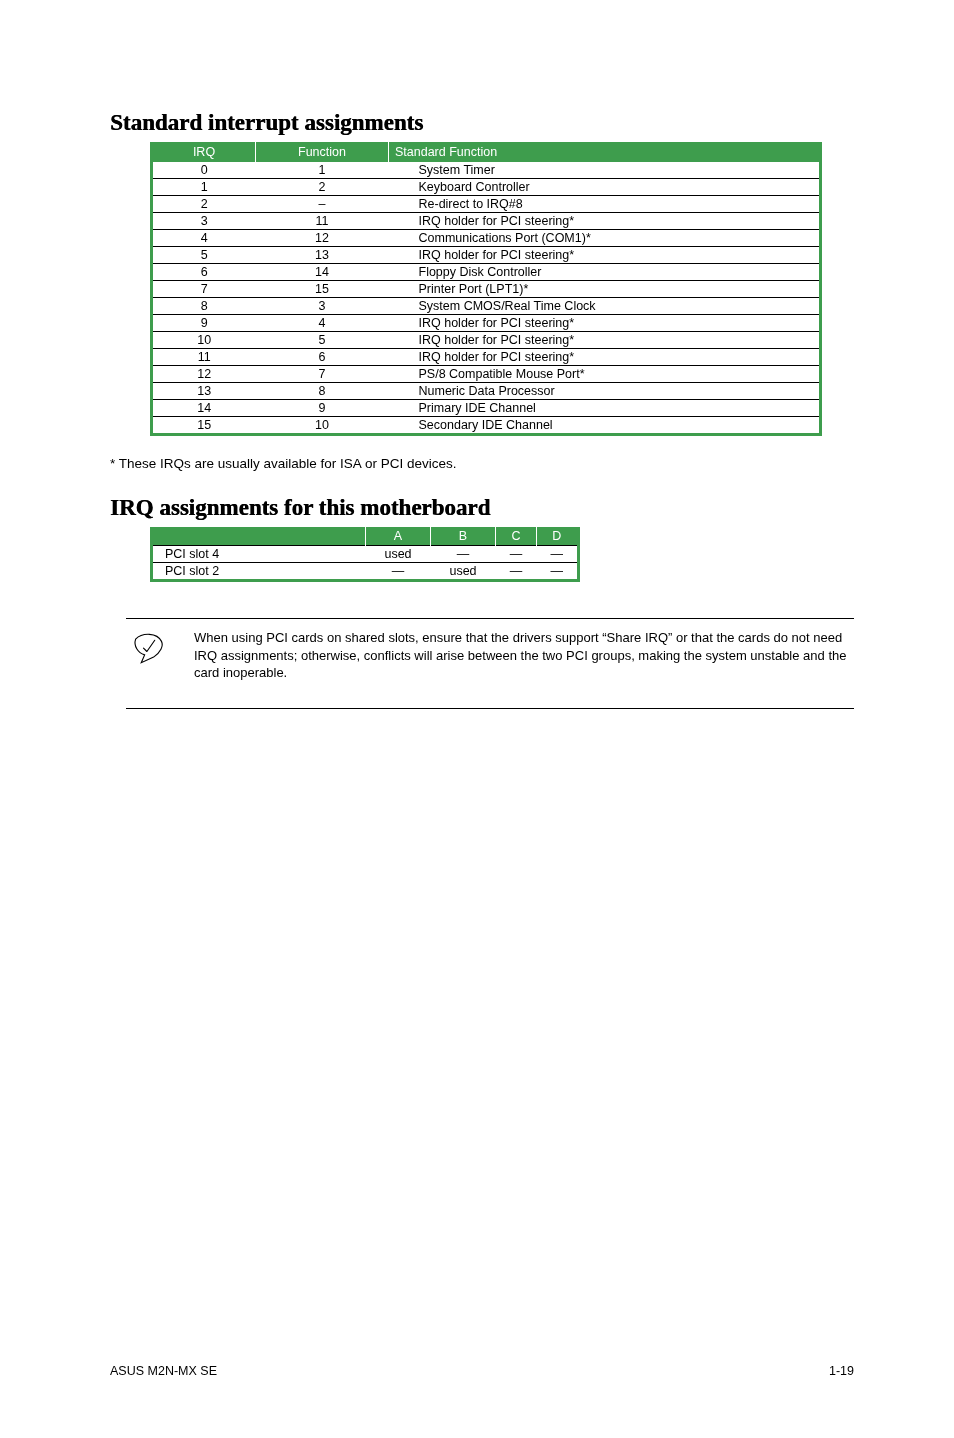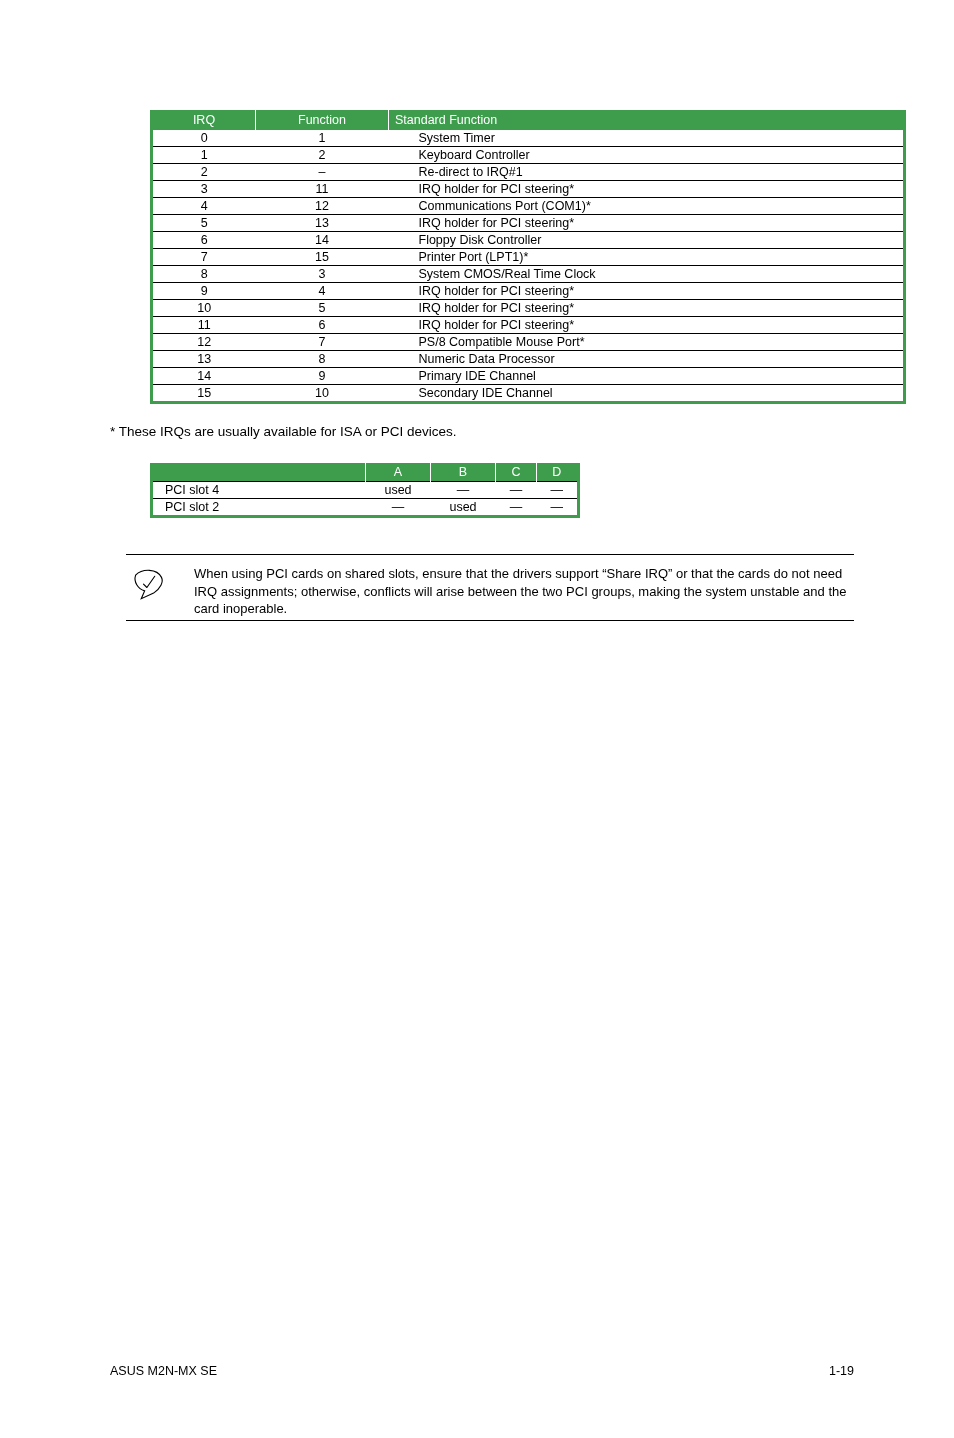--- a/index.html
+++ b/index.html
@@ -48,21 +48,21 @@
   }
   table.irq-table tr:first-child td { border-top:none; }
   table.irq-table td.num { text-align:center; }
   table.irq-table td.func{ text-align:left; padding-left:30px;margin-top:33px; }
   
   .irq-wrap {
     border-left:3px solid #3e9d4d;
     border-right:3px solid #3e9d4d;
     border-bottom:3px solid #3e9d4d;
     margin-left:40px;
-    width:756px;
+    width:672px;
     box-sizing:border-box;
   }
   .irq-wrap table.irq-table { margin:0; width:100%; }
   .footnote {
     margin:20px 0 24px 0;
     font-size:13.5px;
   }
   
   .assign-wrap{
     border-left:3px solid #3e9d4d;
@@ -94,21 +94,21 @@
     text-align:center;
   }
   table.assign-table td.label{ text-align:left; padding-left:12px; }
   
   .note-row{
     display:flex;
     align-items:flex-start;
     margin:36px 0 0 16px;
     border-top:1px solid #000;
     border-bottom:1px solid #000;
-    padding:10px 6px 2px 0;
+    padding:10px 6px 26px 0;
   }
   .note-icon{
     width:44px; flex:0 0 44px;
     display:flex; align-items:flex-start; justify-content:center;
   }
   .note-icon svg{ width:36px; height:36px; }
   .note-text{
     margin-left:24px;
     font-size:13px;
     line-height:1.35;
@@ -120,20 +120,21 @@
     font-size:12.5px;
     margin-top:auto;
     gap:16px;
   }
 </style>
 </head>
 <body>
 
 <div class="content">
 
+  <h2 class="section-title">Standard interrupt assignments</h2>
 
   <div class="irq-wrap">
     <table class="irq-table">
       <thead>
         <tr>
           <th class="col-irq">IRQ</th>
           <th class="col-pri">Function</th>
           <th>Standard Function</th>
         </tr>
       </thead>
@@ -144,21 +145,21 @@
             <td class="func">System Timer</td>
           </tr>
           <tr>
             <td class="num">1</td>
             <td class="num">2</td>
             <td class="func">Keyboard Controller</td>
           </tr>
           <tr>
             <td class="num">2</td>
             <td class="num">–</td>
-            <td class="func">Re-direct to IRQ#1</td>
+            <td class="func">Re-direct to IRQ#8</td>
           </tr>
           <tr>
             <td class="num">3</td>
             <td class="num">11</td>
             <td class="func">IRQ holder for PCI steering*</td>
           </tr>
           <tr>
             <td class="num">4</td>
             <td class="num">12</td>
             <td class="func">Communications Port (COM1)*</td>
@@ -217,20 +218,21 @@
             <td class="num">15</td>
             <td class="num">10</td>
             <td class="func">Secondary IDE Channel</td>
           </tr>
         </tbody>
     </table>
   </div>
 
   <div class="footnote">* These IRQs are usually available for ISA or PCI devices.</div>
 
+  <h2 class="section-title">IRQ assignments for this motherboard</h2>
 
   <div class="assign-wrap">
     <table class="assign-table">
       <thead>
         <tr>
           <th></th>
           <th>A</th>
           <th>B</th>
           <th>C</th>
           <th>D</th>

